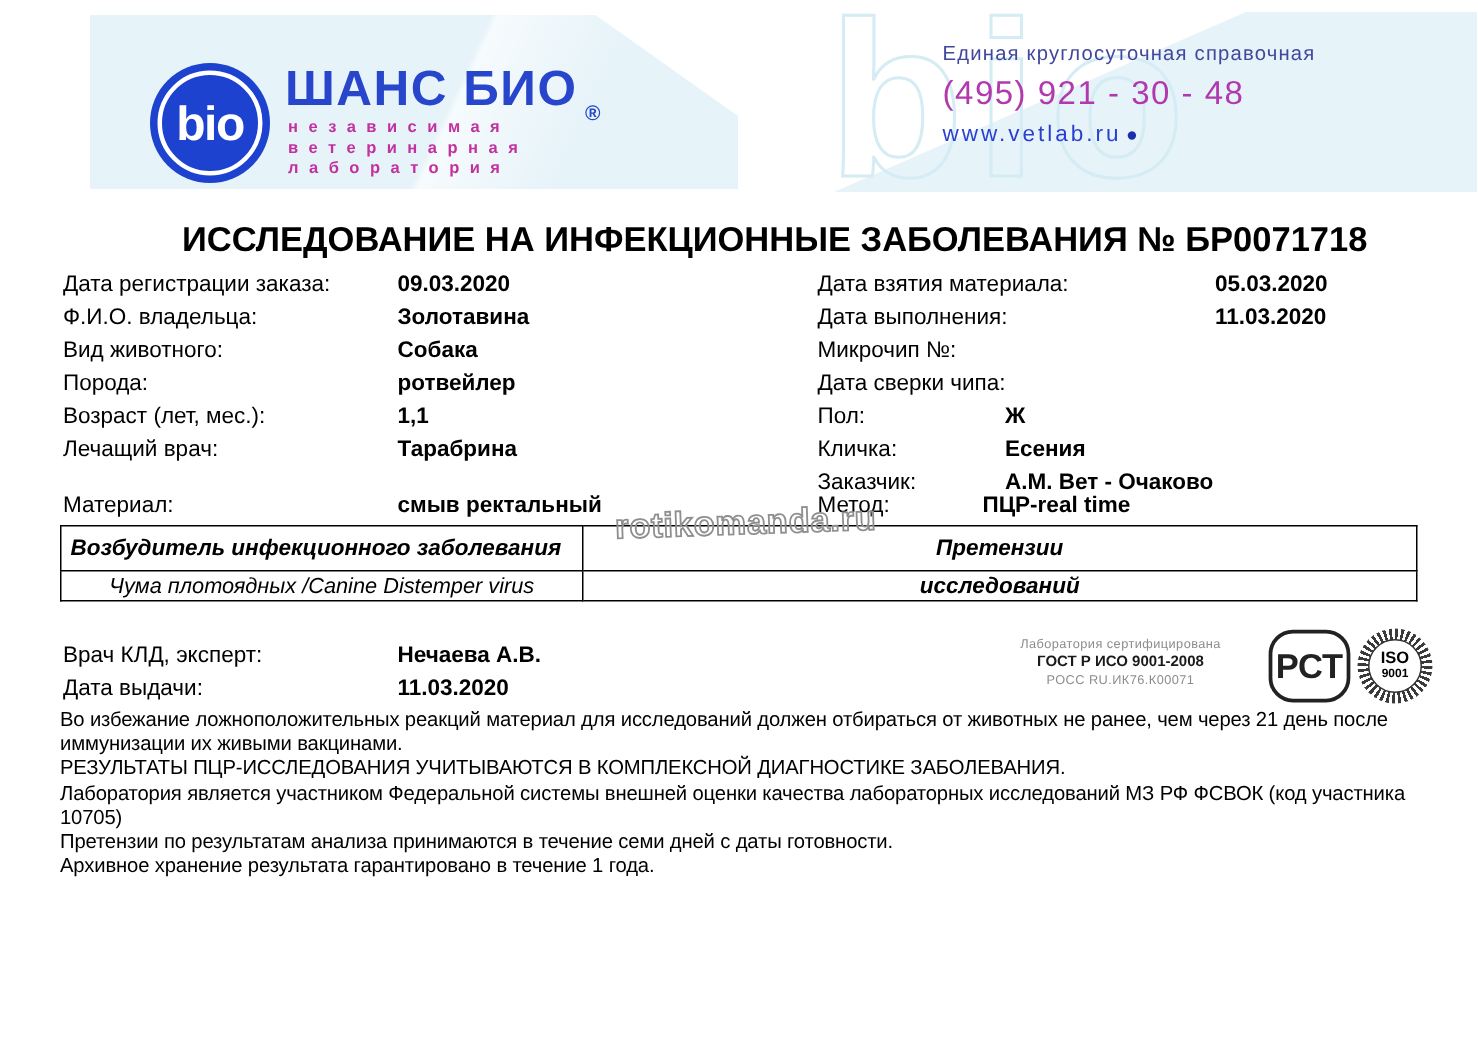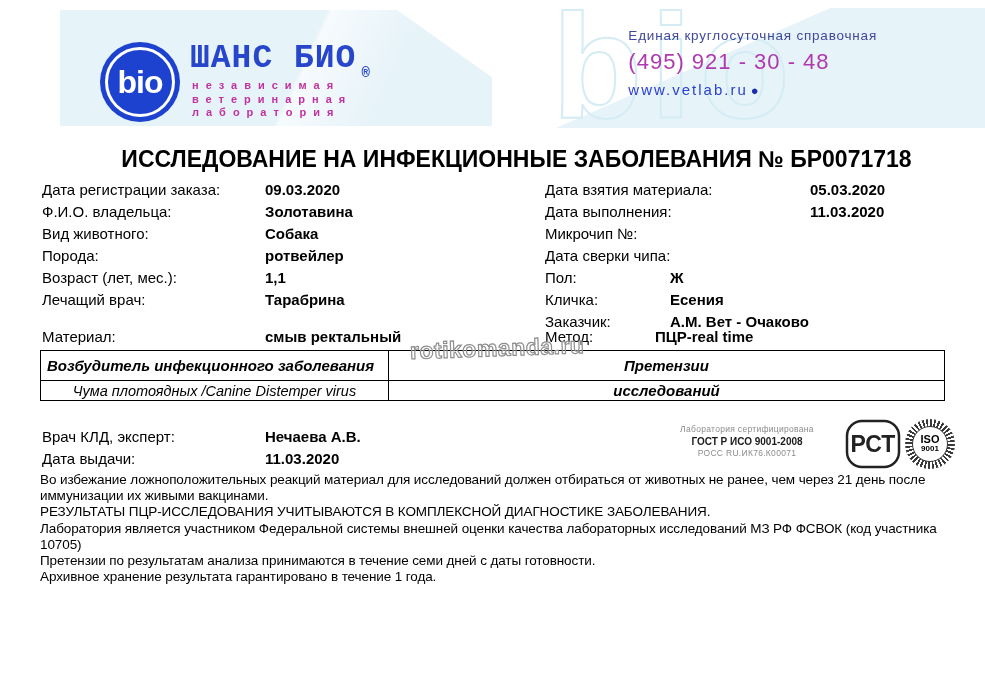--- a/index.html
+++ b/index.html
@@ -32,21 +32,21 @@
   .logo-circle {
     position:absolute; left:100px; top:42px; width:80px; height:80px;
     border-radius:50%; background:#1c42cf; display:flex; align-items:center; justify-content:center;
   }
   .logo-circle::before{
     content:""; position:absolute; inset:5px; border:3px solid #fff; border-radius:50%;
   }
   .logo-circle .bio-txt { position:relative; color:#fff; font-weight:bold; font-size:32px; letter-spacing:-1px; }
   .brand-name {
     position:absolute; left:190px; top:40px; font-size:33px; font-weight:bold;
-    color:#2746cc; letter-spacing:1px; white-space:nowrap;font-family:Liberation Mono, monospace;
+    color:#2746cc; letter-spacing:1px; white-space:nowrap;
   }
   .brand-name .reg { display:inline-block; font-size:14px; transform:translateY(10px); margin-left:5px; }
   .tagline {
     position:absolute; left:192px; top:79px; color:#c2319f; font-size:11px;
     font-weight:bold; letter-spacing:7px; line-height:13.5px; white-space:nowrap;
   }
   .contact { position:absolute; right:108px; top:28px; display:flex; flex-direction:column; align-items:flex-start; }
   .hotline { font-size:13.5px; color:#41489b; letter-spacing:0.8px; white-space:nowrap; }
   .phone   { font-size:22px; color:#b039ae; letter-spacing:1px; margin-top:6px; white-space:nowrap; }
   .site    { font-size:15px; color:#2a3fd0; letter-spacing:2px; margin-top:6px; white-space:nowrap; }

